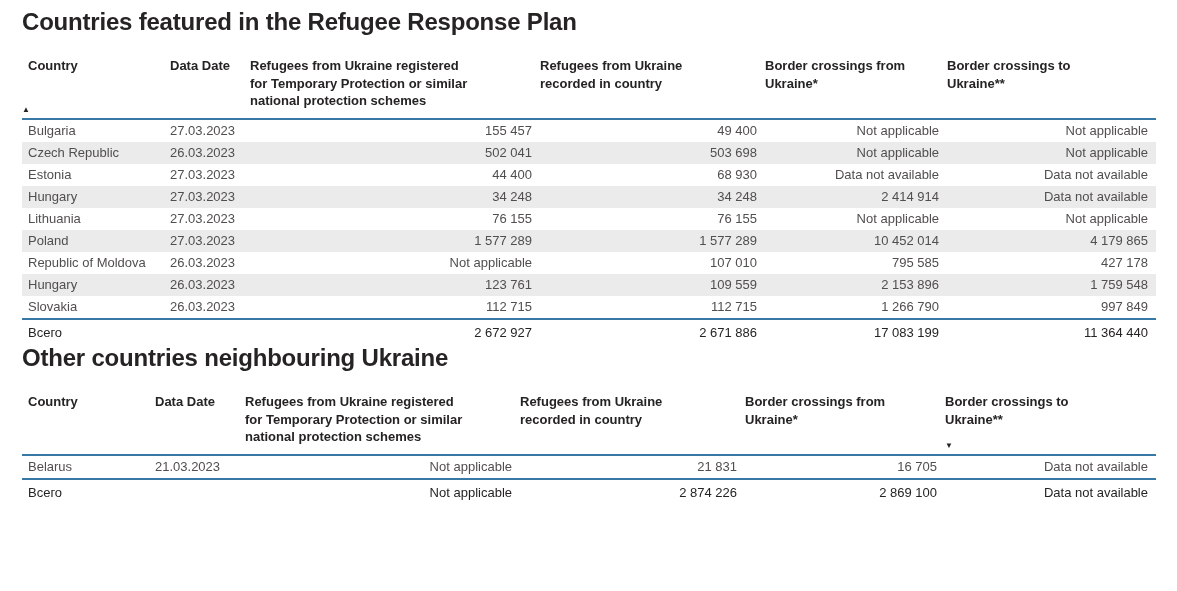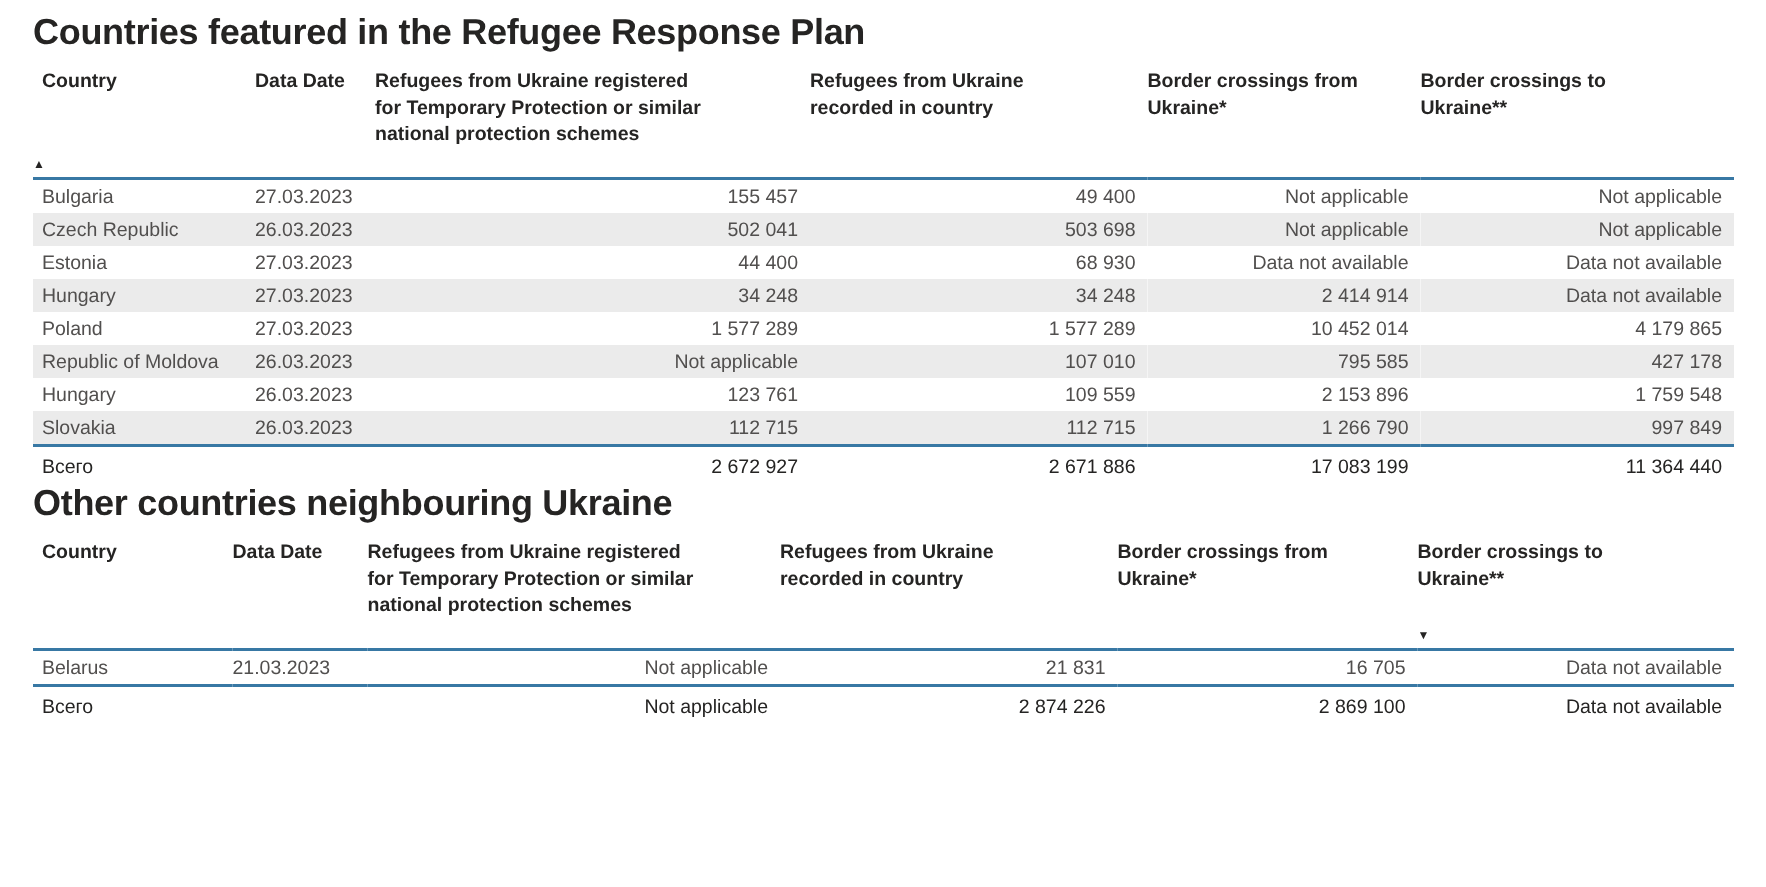--- a/index.html
+++ b/index.html
@@ -44,21 +44,21 @@
     position:relative;
     height:76px;
     vertical-align:top;
     text-align:left;
     font-weight:700;
     color:var(--header-text);
     padding:2px 8px 0 0;
     border-bottom:2px solid var(--blue);
     cursor:pointer;
   }
-  th .h-label{ white-space:pre-line; line-height:17.5px; }
+  th .h-label{ white-space:pre-line; line-height:17.5px;margin-top:12px; }
   th .h-sort{
     position:absolute;
     left:0; bottom:3px;
     font-size:8px;
     color:#252423;
     line-height:10px;
   }
   th.c0, td.c0{ padding-left:6px; }
   td{
     height:22px;
@@ -148,20 +148,28 @@
           </tr>
           <tr>
             <td class="c0">Hungary</td>
             <td class="c1">27.03.2023</td>
             <td class="c2 num">34 248</td>
             <td class="c3 num">34 248</td>
             <td class="c4 num">2 414 914</td>
             <td class="c5 num">Data not available</td>
           </tr>
           <tr>
+            <td class="c0">Lithuania</td>
+            <td class="c1">27.03.2023</td>
+            <td class="c2 num">76 155</td>
+            <td class="c3 num">76 155</td>
+            <td class="c4 num">Not applicable</td>
+            <td class="c5 num">Not applicable</td>
+          </tr>
+          <tr>
             <td class="c0">Poland</td>
             <td class="c1">27.03.2023</td>
             <td class="c2 num">1 577 289</td>
             <td class="c3 num">1 577 289</td>
             <td class="c4 num">10 452 014</td>
             <td class="c5 num">4 179 865</td>
           </tr>
           <tr>
             <td class="c0">Republic of Moldova</td>
             <td class="c1">26.03.2023</td>

